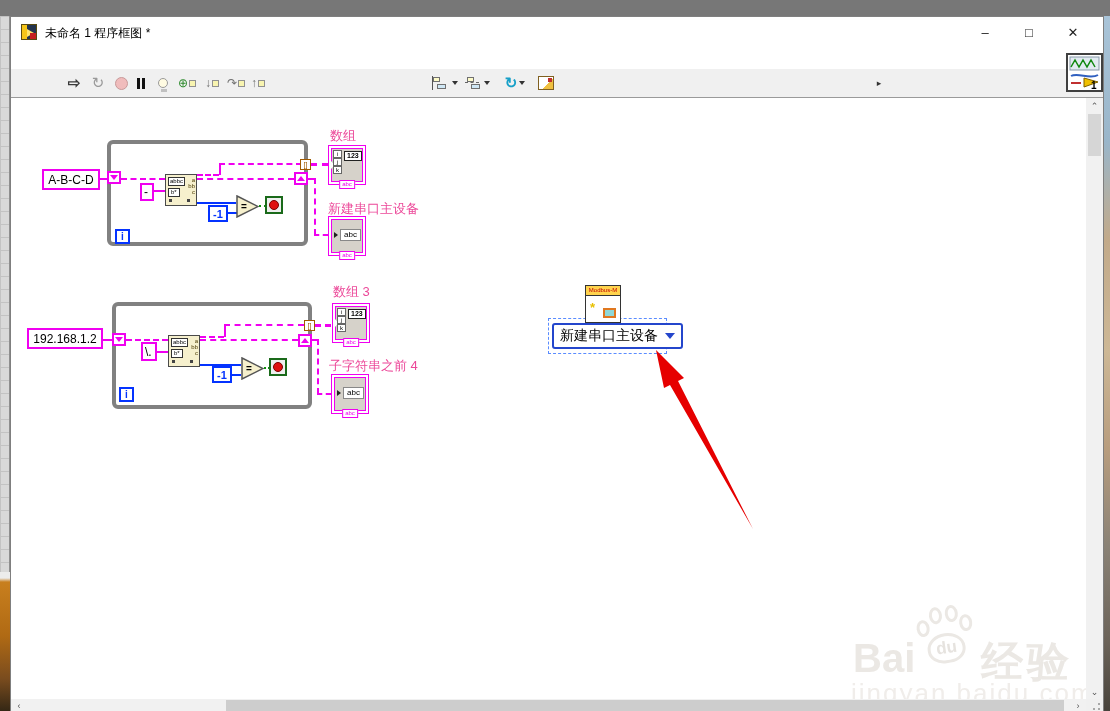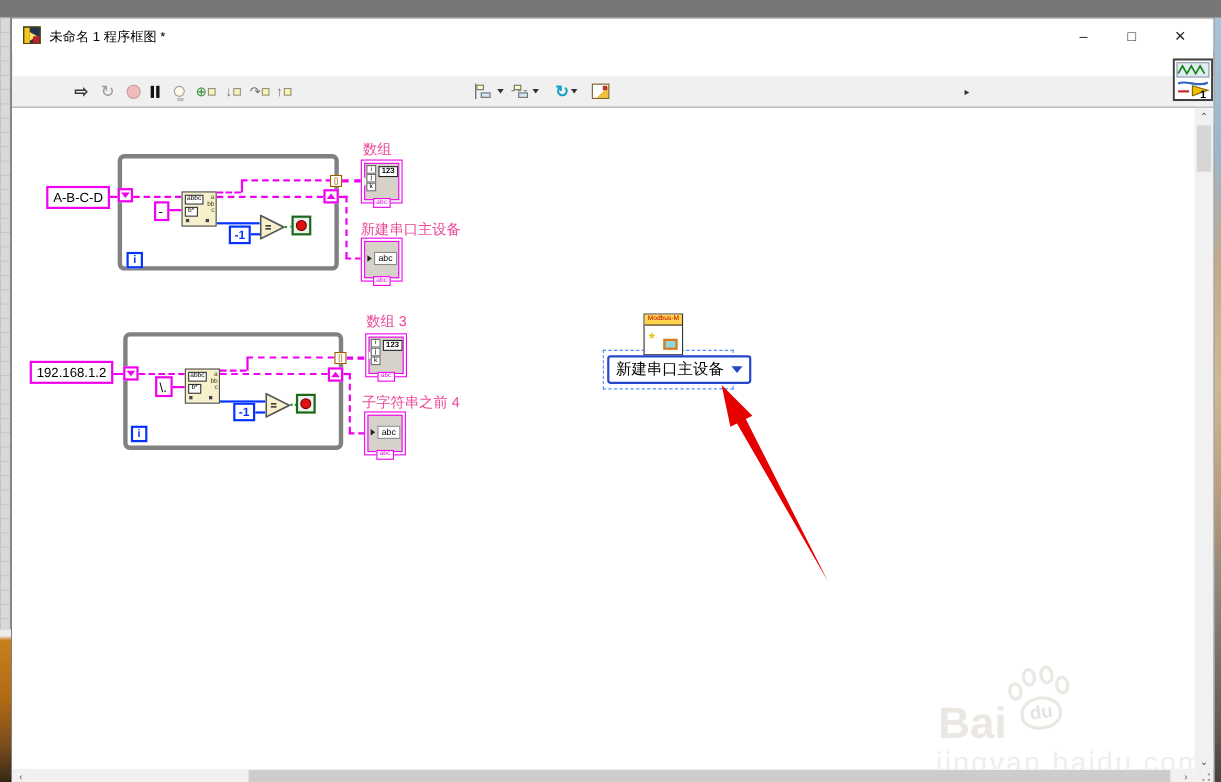--- a/index.html
+++ b/index.html
@@ -281,20 +281,21 @@
     <div class="diagram">
 
       <div class="wm-txt" style="left:842px;top:538px;font-size:40px;">Bai</div>
       <div class="paw" style="left:905px;top:505px;">
         <div class="toe" style="left:2px;top:14px;"></div>
         <div class="toe" style="left:16px;top:3px;"></div>
         <div class="toe" style="left:32px;top:3px;"></div>
         <div class="toe" style="left:45px;top:14px;"></div>
         <div class="pad">du</div>
       </div>
+      <div class="wm-txt" style="left:970px;top:536px;font-size:42px;letter-spacing:4px;">经验</div>
       <div class="wm-url" style="left:840px;top:580px;">jingyan.baidu.com</div>
 
       <div class="loop" style="left:96px;top:42px;width:201px;height:106px;"></div>
       <div class="strconst" style="left:31px;top:71px;width:58px;height:21px;">A-B-C-D</div>
       <div class="sr" style="left:96px;top:73px;">
           <span class="tri-dn"></span>
         </div>
       <div class="strconst" style="left:129px;top:85px;width:14px;height:18px;justify-content:flex-start;padding-left:2px;">-</div>
       <div class="match-node" style="left:154px;top:76px;">
         <span class="m-r1">abbc</span>

